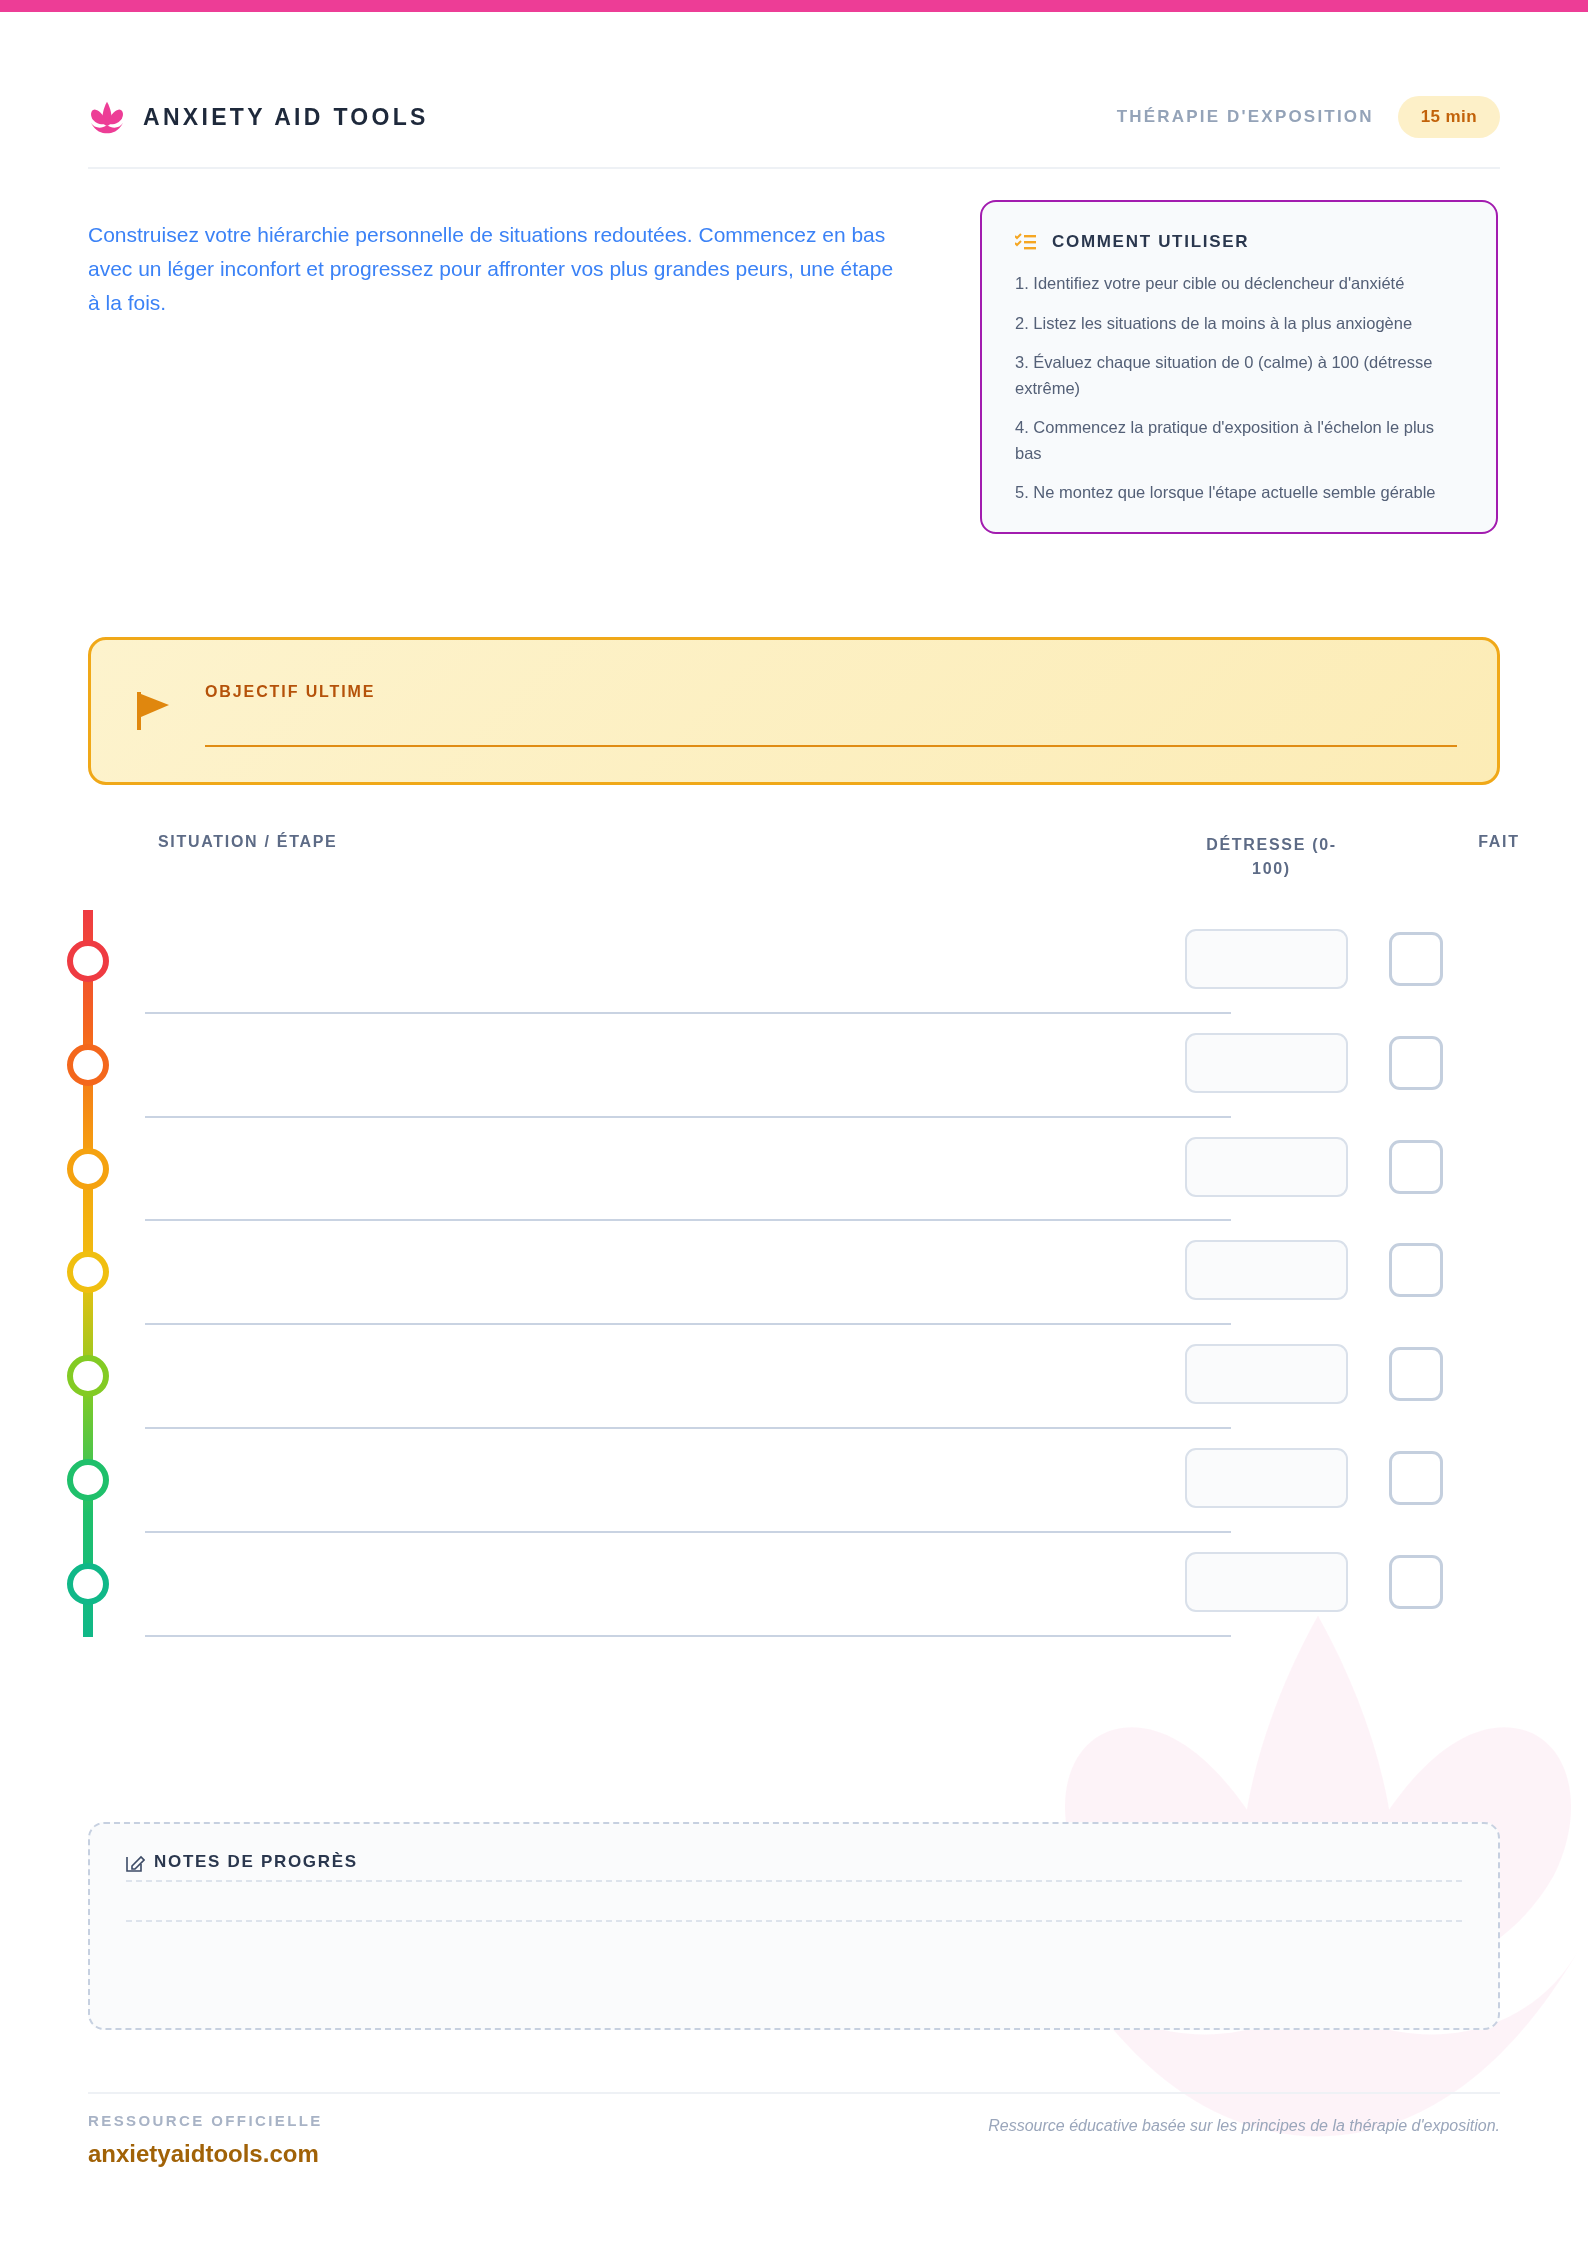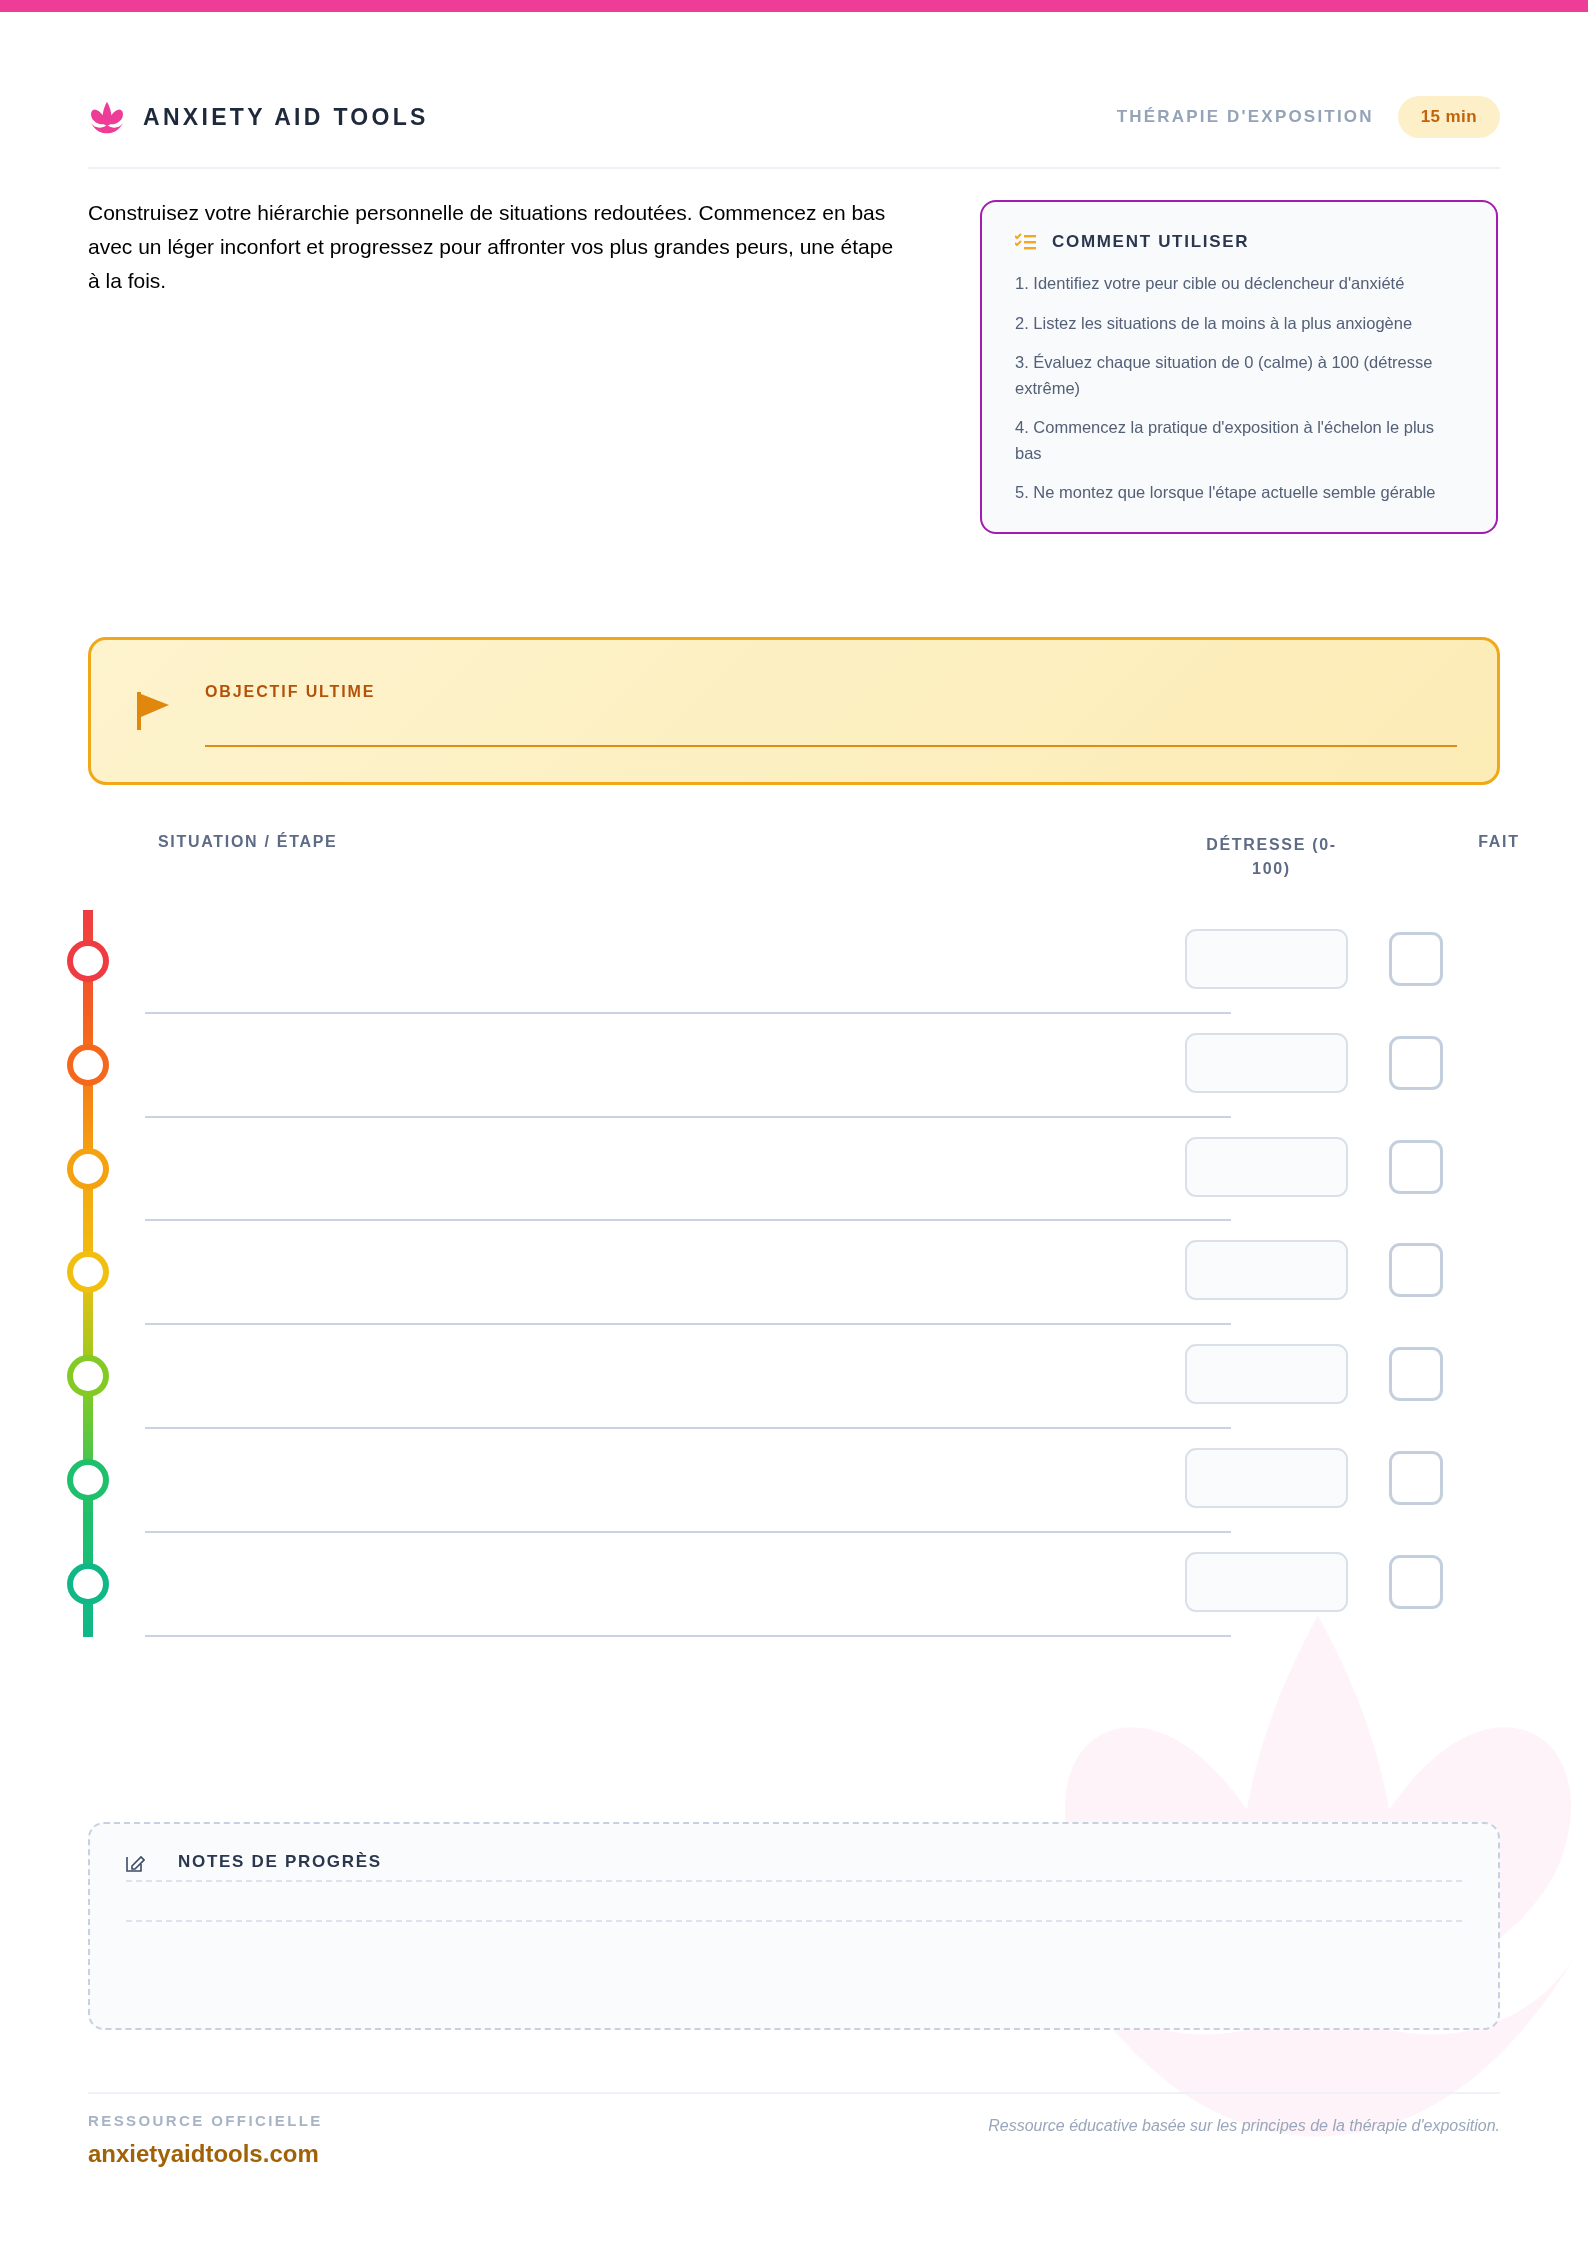--- a/index.html
+++ b/index.html
@@ -96,23 +96,24 @@
   }
   .title-line { display: flex; align-items: center; gap: 26px; }
   .title-icon { width: 44px; height: 50px; flex: none; }
   .page-title {
     font-size: 44px;
     font-weight: bold;
     color: #17213a;
     letter-spacing: -0.8px;
   }
   .intro {
+    margin-top: 22px;
     font-size: 21px;
     line-height: 1.62;
-    color: #000000;
+    color: #3b82f6;
     max-width: 820px;
   }
 
   
   .howto {
     position: absolute;
     top: 200px;
     left: 980px;
     width: 518px;
     background: #f8fafc;
@@ -248,21 +249,21 @@
     position: absolute;
     top: 1822px;
     left: 88px;
     width: 1412px;
     height: 208px;
     background: #fafbfc;
     border: 2px dashed #c6d0e0;
     border-radius: 16px;
     padding: 28px 36px;
   }
-  .notes-head { display: flex; align-items: center; gap: 33px; margin-bottom: 8px; }
+  .notes-head { display: flex; align-items: center; gap: 9px; margin-bottom: 8px; }
   .notes-icon { width: 19px; height: 19px; flex: none; }
   .notes-title {
     font-size: 17px;
     font-weight: bold;
     letter-spacing: 1.7px;
     color: #2a374e;
   }
   .notes-placeholder {
     font-size: 15.5px;
     font-style: italic;

